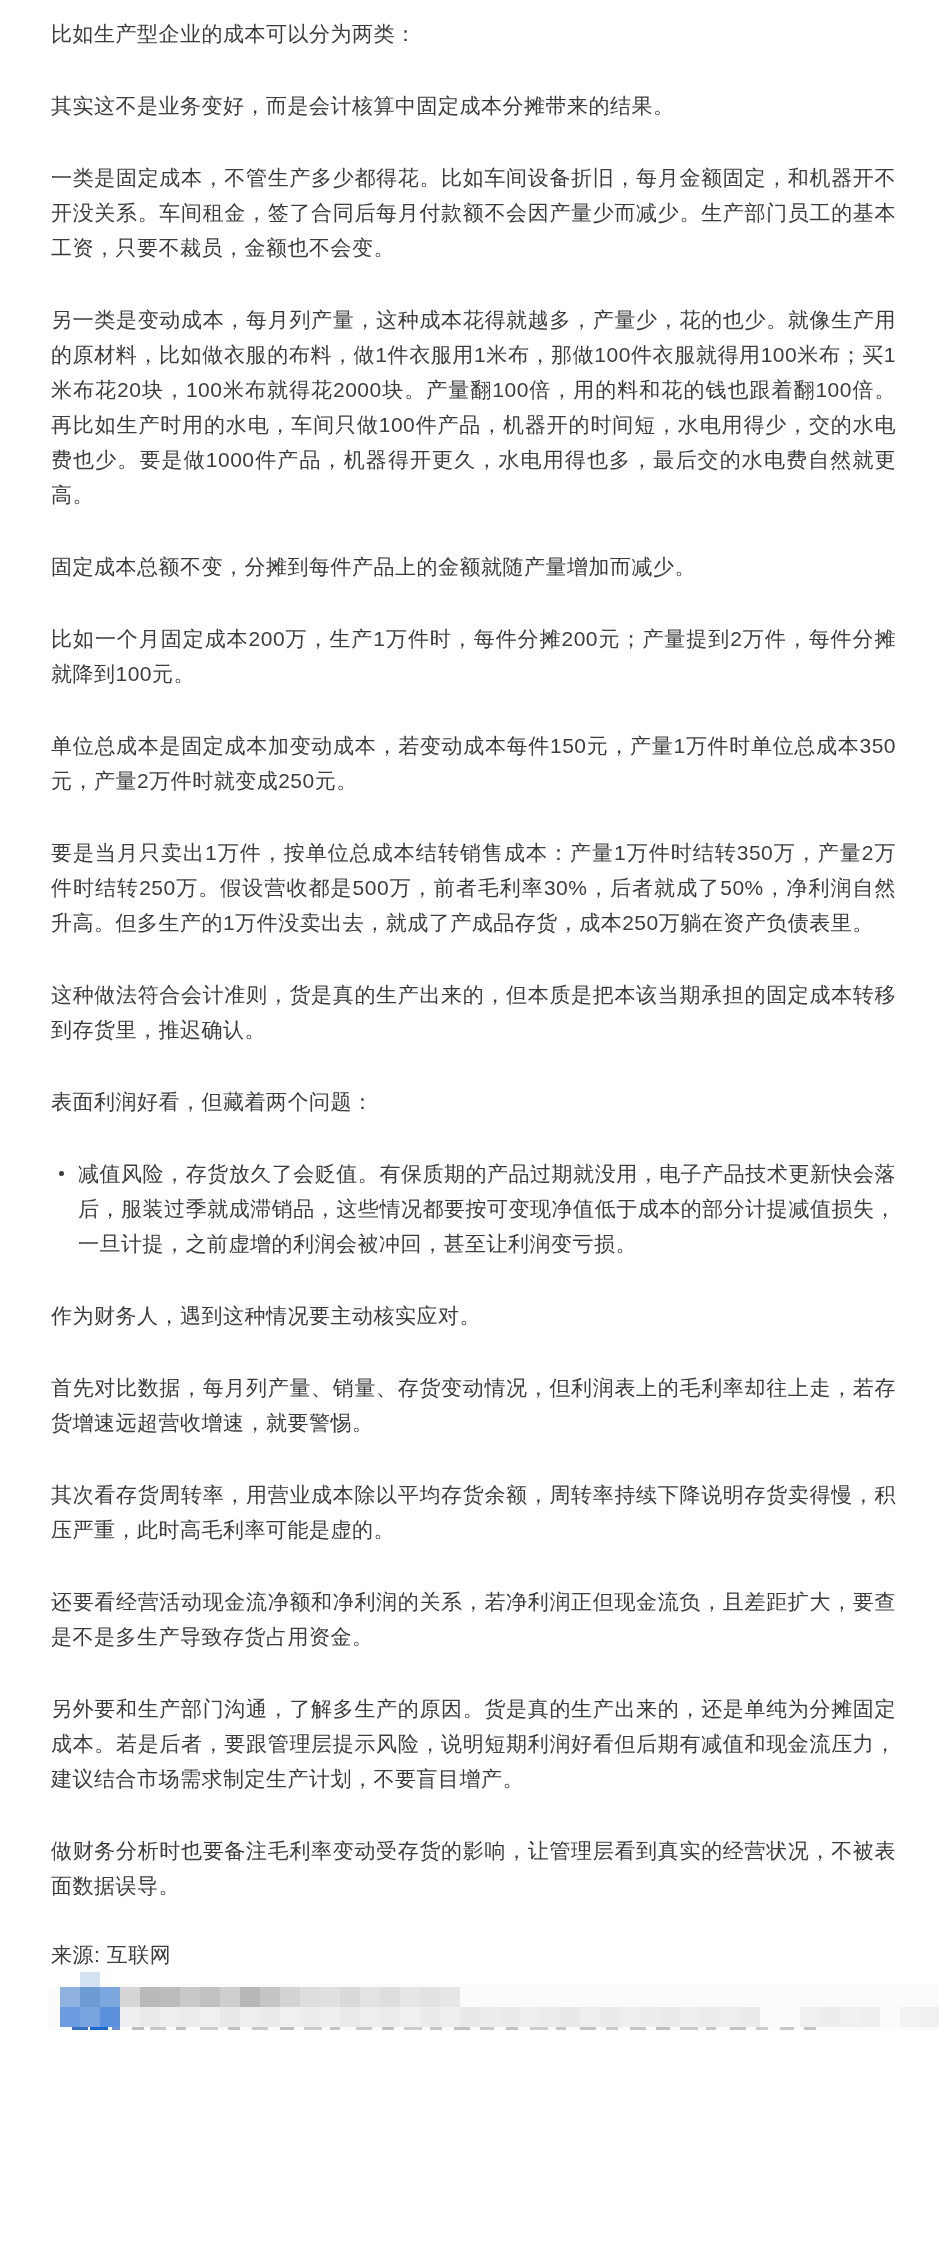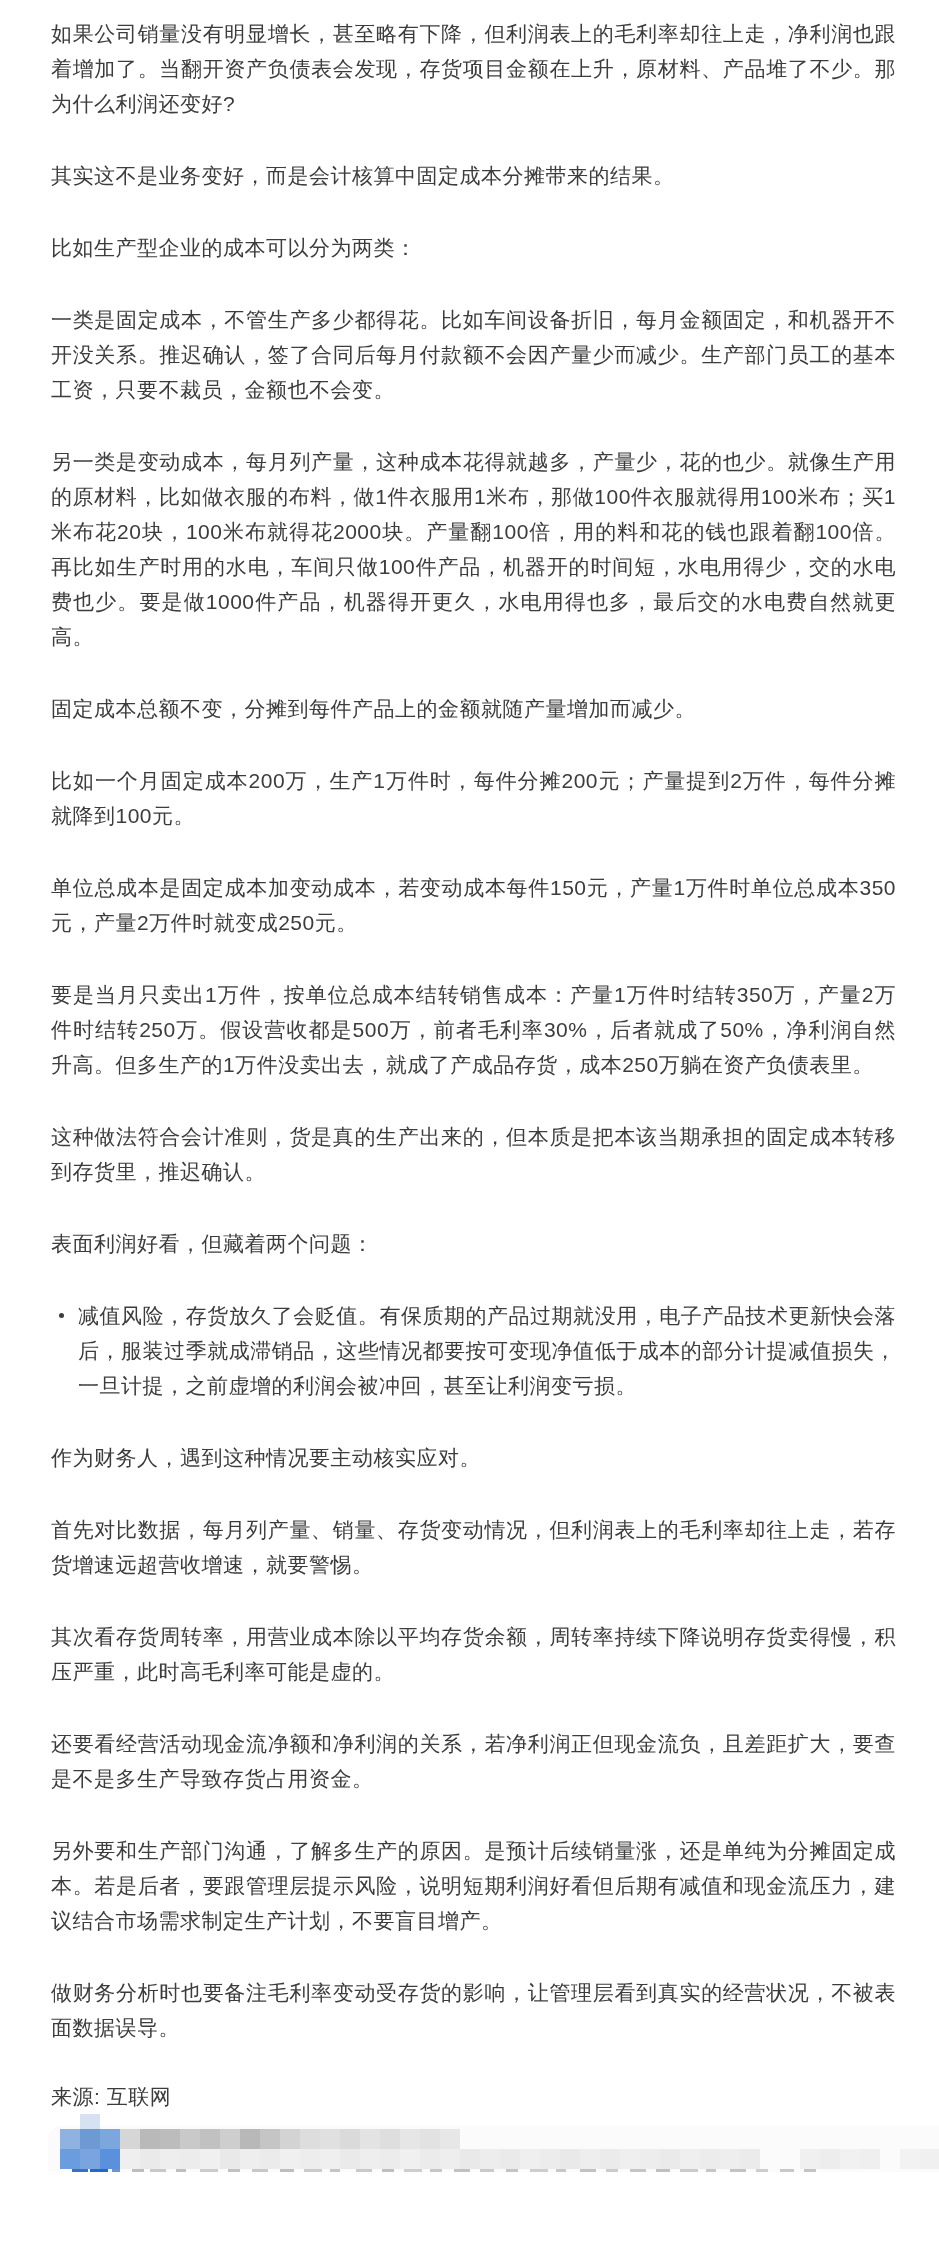--- a/index.html
+++ b/index.html
@@ -64,44 +64,43 @@
     background: #fbfbfb;
     border-radius: 14px 0 0 0;
   }
   .footer-blur .cell { position: absolute; }
 </style>
 </head>
 <body>
 
 <main class="article">
 
-  <p class="para">如果公司销量没有明显增长，甚至略有下降，但利润表上的毛利率却往上走，净利润也跟着增加了。当翻开资产负债表会发现，存货项目金额在上升，原材料、产品堆了不少。那为什么利润还变好?</p>
+  <p class="para">比如生产型企业的成本可以分为两类：</p>
   <p class="para">其实这不是业务变好，而是会计核算中固定成本分摊带来的结果。</p>
-  <p class="para">比如生产型企业的成本可以分为两类：</p>
-  <p class="para">一类是固定成本，不管生产多少都得花。比如车间设备折旧，每月金额固定，和机器开不开没关系。推迟确认，签了合同后每月付款额不会因产量少而减少。生产部门员工的基本工资，只要不裁员，金额也不会变。</p>
+  <p class="para">一类是固定成本，不管生产多少都得花。比如车间设备折旧，每月金额固定，和机器开不开没关系。车间租金，签了合同后每月付款额不会因产量少而减少。生产部门员工的基本工资，只要不裁员，金额也不会变。</p>
   <p class="para">另一类是变动成本，每月列产量，这种成本花得就越多，产量少，花的也少。就像生产用的原材料，比如做衣服的布料，做1件衣服用1米布，那做100件衣服就得用100米布；买1米布花20块，100米布就得花2000块。产量翻100倍，用的料和花的钱也跟着翻100倍。再比如生产时用的水电，车间只做100件产品，机器开的时间短，水电用得少，交的水电费也少。要是做1000件产品，机器得开更久，水电用得也多，最后交的水电费自然就更高。</p>
   <p class="para">固定成本总额不变，分摊到每件产品上的金额就随产量增加而减少。</p>
   <p class="para">比如一个月固定成本200万，生产1万件时，每件分摊200元；产量提到2万件，每件分摊就降到100元。</p>
   <p class="para">单位总成本是固定成本加变动成本，若变动成本每件150元，产量1万件时单位总成本350元，产量2万件时就变成250元。</p>
   <p class="para">要是当月只卖出1万件，按单位总成本结转销售成本：产量1万件时结转350万，产量2万件时结转250万。假设营收都是500万，前者毛利率30%，后者就成了50%，净利润自然升高。但多生产的1万件没卖出去，就成了产成品存货，成本250万躺在资产负债表里。</p>
   <p class="para">这种做法符合会计准则，货是真的生产出来的，但本质是把本该当期承担的固定成本转移到存货里，推迟确认。</p>
   <p class="para">表面利润好看，但藏着两个问题：</p>
 
   <ul class="bullets">
     <li>
       <span class="dot"></span>
       <span>减值风险，存货放久了会贬值。有保质期的产品过期就没用，电子产品技术更新快会落后，服装过季就成滞销品，这些情况都要按可变现净值低于成本的部分计提减值损失，一旦计提，之前虚增的利润会被冲回，甚至让利润变亏损。</span>
     </li>
   </ul>
 
   <p class="para">作为财务人，遇到这种情况要主动核实应对。</p>
   <p class="para">首先对比数据，每月列产量、销量、存货变动情况，但利润表上的毛利率却往上走，若存货增速远超营收增速，就要警惕。</p>
   <p class="para">其次看存货周转率，用营业成本除以平均存货余额，周转率持续下降说明存货卖得慢，积压严重，此时高毛利率可能是虚的。</p>
   <p class="para">还要看经营活动现金流净额和净利润的关系，若净利润正但现金流负，且差距扩大，要查是不是多生产导致存货占用资金。</p>
-  <p class="para">另外要和生产部门沟通，了解多生产的原因。是预计后续销量涨，还是单纯为分摊固定成本。若是后者，要跟管理层提示风险，说明短期利润好看但后期有减值和现金流压力，建议结合市场需求制定生产计划，不要盲目增产。</p>
+  <p class="para">另外要和生产部门沟通，了解多生产的原因。货是真的生产出来的，还是单纯为分摊固定成本。若是后者，要跟管理层提示风险，说明短期利润好看但后期有减值和现金流压力，建议结合市场需求制定生产计划，不要盲目增产。</p>
   <p class="para tight">做财务分析时也要备注毛利率变动受存货的影响，让管理层看到真实的经营状况，不被表面数据误导。</p>
 
   <p class="source">来源: 互联网</p>
 
 </main>
 
 <div class="footer-blur">
   <div class="footer-card-bg"></div>
 <div class="cell" style="left: 80px; top: 0px; width: 20px; height: 15px; background: rgb(212, 226, 244);"></div>
     <div class="cell" style="left: 60px; top: 15px; width: 20px; height: 20px; background: rgb(143, 178, 225);"></div>

